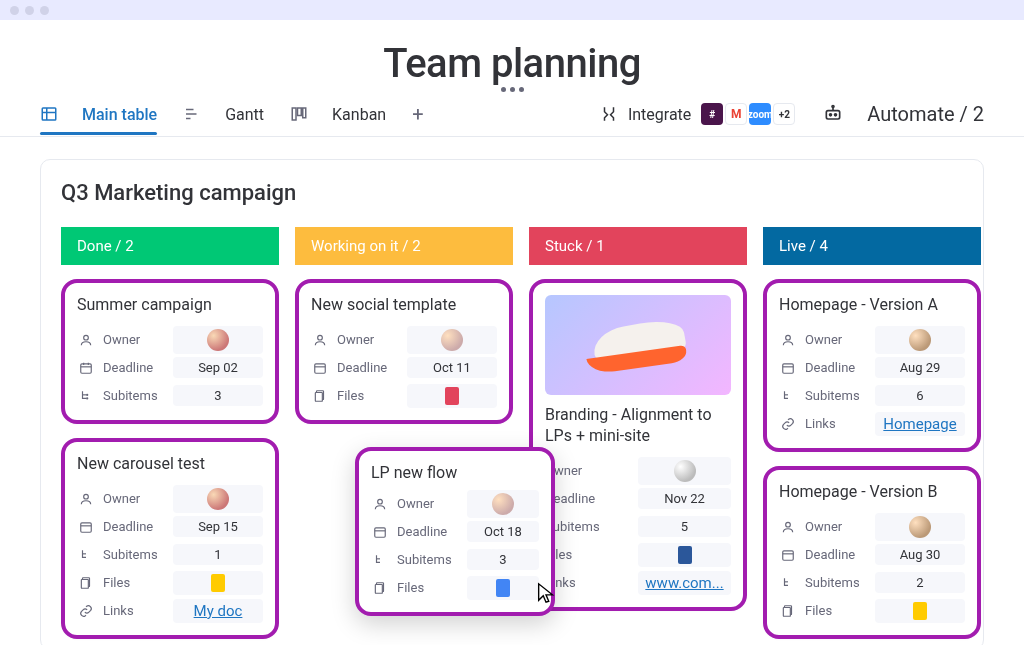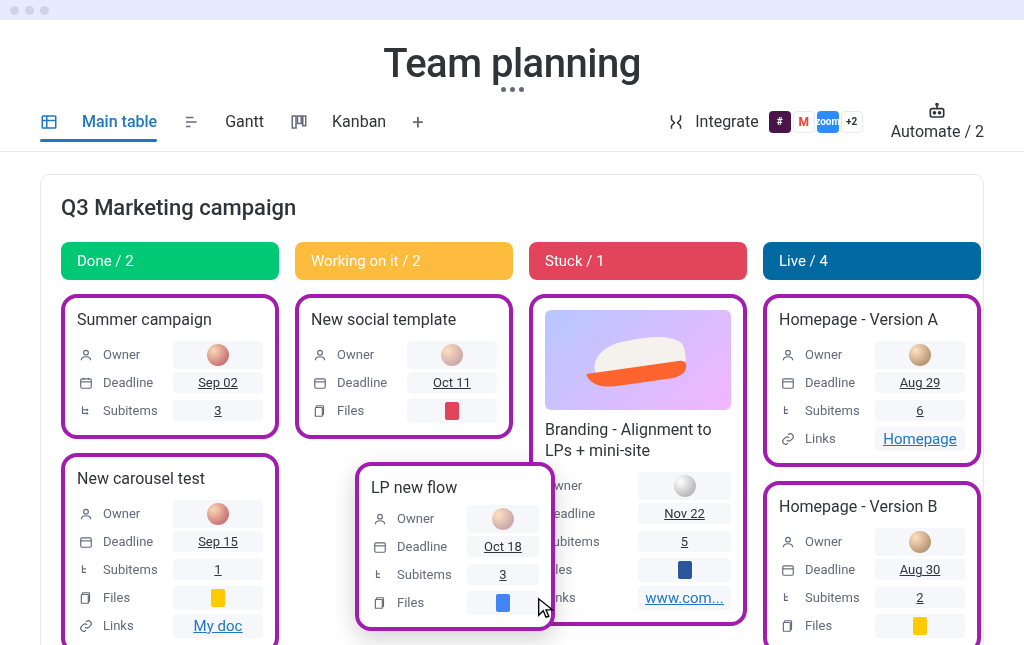--- a/index.html
+++ b/index.html
@@ -20,36 +20,36 @@
   .view-btn.active .ico { color: #1f76c2; }
   .add-view { font-size: 20px; color: #676879; padding-bottom: 10px; cursor: pointer; }
   .views-right { display: flex; align-items: center; gap: 28px; padding-bottom: 10px; }
   .integ { display: flex; align-items: center; gap: 10px; font-size: 16px; color: #323338; cursor: pointer; }
   .integ-icons { display: flex; align-items: center; gap: 2px; }
   .int-ico { width: 22px; height: 22px; border-radius: 4px; display: flex; align-items: center; justify-content: center; font-size: 10px; font-weight: 700; color: #fff; }
   .int-ico.slack { background: #4a154b; }
   .int-ico.gmail { background: #fff; border: 1px solid #e6e9ef; color: #ea4335; font-size: 12px; }
   .int-ico.zoom { background: #2d8cff; font-size: 10px; }
   .int-ico.more2 { background: #fff; border: 1px solid #e6e9ef; color: #323338; font-size: 10px; }
-  .autom { display: flex; align-items: center; gap: 0; font-size: 16px; color: #323338; cursor: pointer; flex-direction: column; }
+  .autom { display: flex; align-items: center; gap: 24px; font-size: 20px; color: #323338; cursor: pointer; }
   .board { padding: 22px 40px; display: flex; flex-direction: column; }
   .board-card { border: 1px solid #e6e9ef; border-radius: 10px; padding: 20px 20px 10px 20px; }
   .group-title { font-size: 22px; font-weight: 500; margin-bottom: 22px; }
   .columns { display: flex; gap: 16px; align-items: flex-start; }
   .col { width: 218px; flex: 0 0 218px; display: flex; flex-direction: column; gap: 14px; position: relative; }
-  .col-header { color: #fff; border-radius: 8px; padding: 10px 16px; font-size: 15px; font-weight: 400; }
+  .col-header { color: #fff; border-radius: 0; padding: 10px 16px; font-size: 15px; font-weight: 400; }
   .card { background: #fff; border: 4px solid #a21caf; border-radius: 16px; padding: 12px 12px 10px 12px; box-shadow: 0 1px 2px rgba(0,0,0,0.02); }
   .card.lifted { box-shadow: 0 8px 24px rgba(0,0,0,0.18); position: absolute; z-index: 10; width: 200px; }
   .card-title { font-size: 16px; font-weight: 400; color: #323338; margin-bottom: 10px; line-height: 1.3; }
   .card-title.tight { margin-bottom: 6px; }
   .row { display: flex; align-items: center; font-size: 13px; color: #676879; height: 28px; }
   .row.noicon .lbl { flex: 1; }
   .row .ico { width: 18px; display: flex; align-items: center; justify-content: center; margin-right: 8px; color: #676879; }
   .row .lbl { width: 70px; }
-  .row .val { flex: 1; text-align: center; background: #f6f7fb; border-radius: 4px; padding: 3px 0; display: flex; align-items: center; justify-content: center; font-size: 13px; color: #323338; text-decoration: underline; }
+  .row .val { flex: 1; text-align: center; background: #f6f7fb; border-radius: 4px; padding: 3px 0; display: flex; align-items: center; justify-content: center; font-size: 13px; color: #323338; }
   .row .val.link a { color: #1f76c2; text-decoration: underline; font-size: 15px; }
   .avatar { width: 22px; height: 22px; border-radius: 50%; background: #e6e9ef; display: inline-block; background-size: cover; background-position: center; }
   .avatar.a1 { background: radial-gradient(circle at 30% 30%, #f9d9b6, #c77 70%); }
   .avatar.a3 { background: radial-gradient(circle at 30% 30%, #ffe0c0, #caa 70%); }
   .avatar.a4 { background: radial-gradient(circle at 30% 30%, #fff, #bbb 70%); }
   .avatar.a5 { background: radial-gradient(circle at 30% 30%, #ffe0c0, #b97 70%); }
   .file-ico { width: 14px; height: 18px; border-radius: 2px; display: inline-block; }
   .file-ico.pdf { background: #e2445c; }
   .file-ico.doc { background: #ffcb00; }
   .file-ico.docx { background: #2b579a; }

